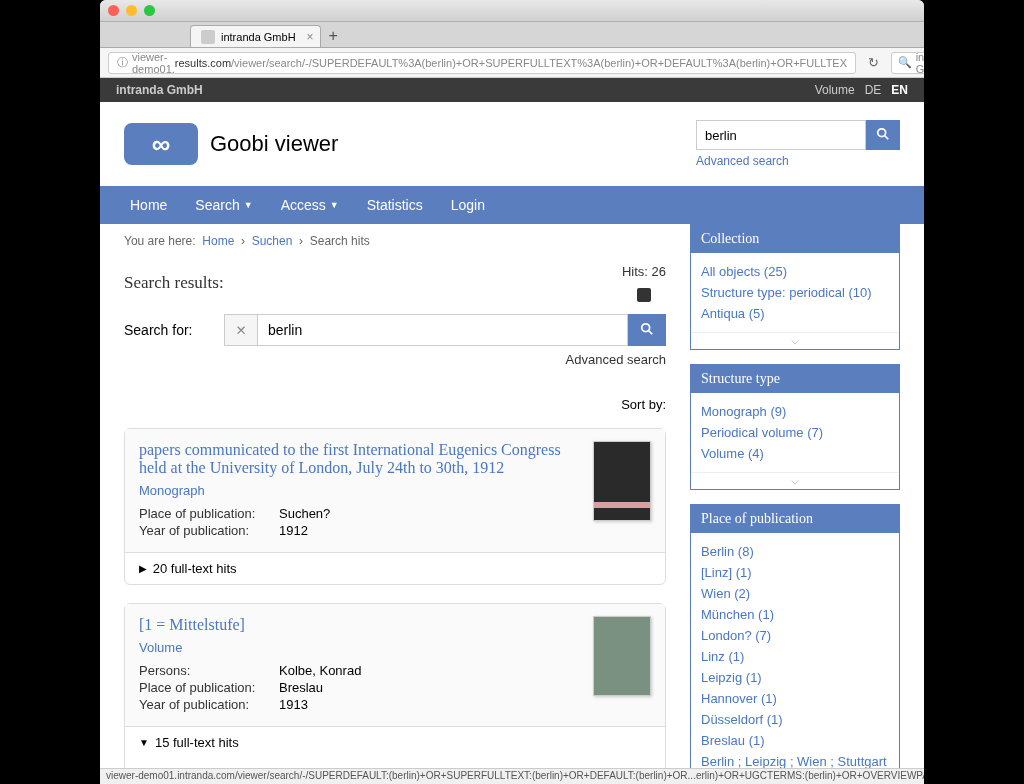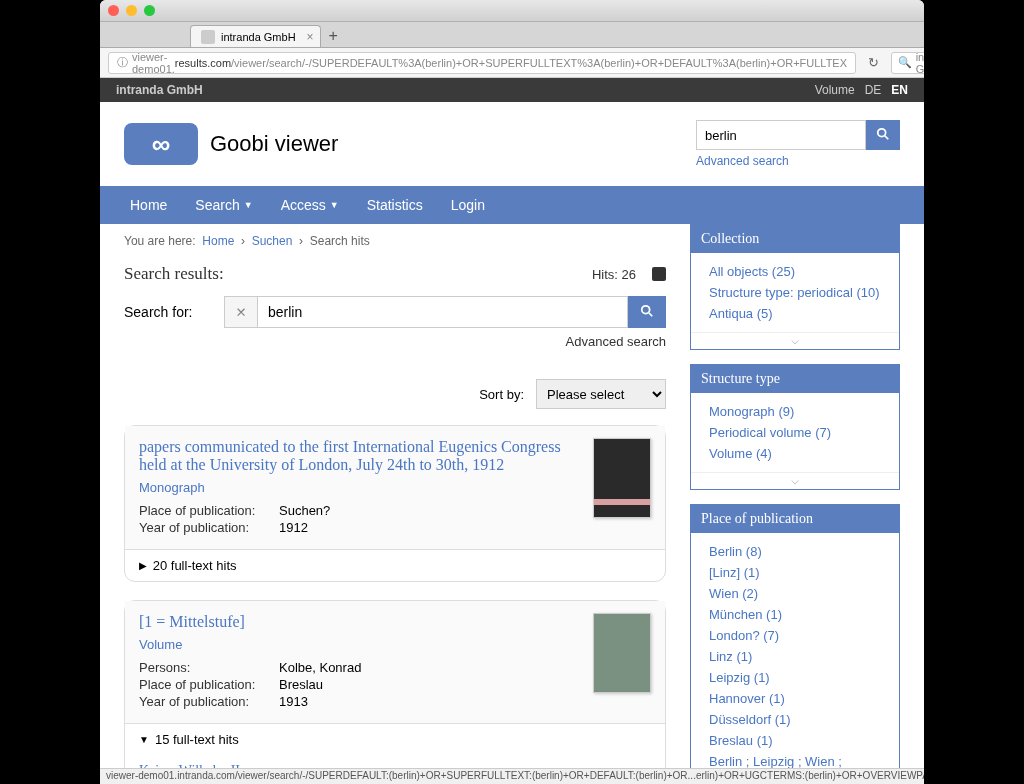--- a/index.html
+++ b/index.html
@@ -41,55 +41,55 @@
 .navbar a { color: #fff; padding: 0 14px; font-size: 14px; text-decoration: none; display: flex; align-items: center; gap: 4px; height: 38px; }
 .navbar .caret { font-size: 9px; }
 
 .content { display: flex; padding: 0 24px 16px 24px; gap: 24px; }
 .main { flex: 1; }
 .sidebar { width: 210px; }
 
 .breadcrumb { font-size: 12px; color: #666; padding: 10px 0; }
 .breadcrumb a { color: #4a77c4; text-decoration: none; }
 .page-title { font-size: 17px; font-family: Georgia, serif; color: #333; margin: 6px 0 12px 0; display: flex; align-items: center; }
-.page-title .hits { margin-left: auto; font-size: 13px; font-family: Arial; display: flex; align-items: flex-start; gap: 16px; }
+.page-title .hits { margin-left: auto; font-size: 13px; font-family: Arial; display: flex; align-items: center; gap: 9px; flex-direction: column; }
 .rss { width: 14px; height: 14px; background: #333; border-radius: 2px; display: inline-block; }
 
 .search-row { display: flex; align-items: center; margin-bottom: 6px; }
 .search-row label { width: 100px; font-size: 14px; }
 .search-row .sb { flex: 1; display: flex; }
 .search-row .clear-btn { width: 34px; height: 32px; border: 1px solid #ccc; background: #f5f5f5; color: #888; }
 .search-row input { flex: 1; height: 32px; border: 1px solid #ccc; border-left: none; padding: 0 10px; font-size: 14px; }
 .search-row .go-btn { width: 38px; height: 32px; background: #5b7ebf; border: none; color: #fff; }
 .adv-right { text-align: right; font-size: 13px; margin-bottom: 30px; }
 .adv-right a { color: #333; text-decoration: none; }
 
 .sort-row { display: flex; justify-content: flex-end; align-items: center; gap: 12px; margin-bottom: 16px; }
 .sort-row select { width: 130px; height: 30px; border: 1px solid #ccc; padding: 0 6px; font-size: 13px; }
 
-.result { border: 1px solid #ddd; border-radius: 11px; margin-bottom: 18px; }
+.result { border: 1px solid #ddd; border-radius: 6px; margin-bottom: 18px; }
 .result-body { padding: 12px 14px; display: flex; gap: 12px; background: #fafafa; }
 .result-meta { flex: 1; }
 .result-title { color: #4a77c4; font-family: Georgia, serif; font-size: 16px; margin-bottom: 6px; }
 .result-title a { color: #4a77c4; text-decoration: none; }
 .result-type { color: #4a77c4; font-size: 13px; margin-bottom: 8px; }
 .meta-row { display: flex; font-size: 13px; margin-bottom: 2px; }
 .meta-row .k { width: 140px; color: #333; }
 .thumb { width: 58px; height: 80px; border: 1px solid #ccc; background: #2a2a2a; box-shadow: 1px 1px 3px rgba(0,0,0,0.2); }
 .thumb.green { background: #7a9080; }
 .thumb .strip { height: 6px; background: #d8a0a0; margin-top: 60px; }
 .ft-hits { border-top: 1px solid #ddd; padding: 8px 14px; font-size: 13px; display: flex; align-items: center; gap: 6px; cursor: pointer; }
 .ft-hits .tri { font-size: 10px; }
 .ft-content { padding: 8px 14px 14px 14px; }
 .ft-title { color: #4a77c4; font-family: Georgia, serif; font-size: 14px; margin-bottom: 8px; }
 
 .widget { margin-bottom: 14px; border: 1px solid #5b7ebf; }
 .widget-header { background: #5b7ebf; color: #fff; padding: 6px 10px; font-family: Georgia, serif; font-size: 14px; }
 .widget-body { padding: 8px 10px; }
-.widget-body a { display: block; color: #4a77c4; text-decoration: none; font-size: 13px; padding: 3px 0; margin-left: 8px; }
+.widget-body a { display: block; color: #4a77c4; text-decoration: none; font-size: 13px; padding: 3px 0; }
 .widget-expand { text-align: center; color: #aaa; padding: 2px; border-top: 1px solid #eee; font-size: 10px; cursor: pointer; }
 
 .statusbar { position: absolute; bottom: 0; left: 0; right: 0; height: 16px; background: #f0f0f0; border-top: 1px solid #ccc; font-size: 10px; color: #555; padding: 1px 6px; white-space: nowrap; overflow: hidden; }
 </style>
 </head>
 <body>
 
 <div class="window">
   <div class="titlebar">
     <div class="traffic">
@@ -189,21 +189,20 @@
             <button class="go-btn"><svg width="14" height="14" viewBox="0 0 16 16" fill="white">
                   <circle cx="6.5" cy="6.5" r="4.5" stroke="white" stroke-width="2" fill="none"></circle>
                   <line x1="10" y1="10" x2="14" y2="14" stroke="white" stroke-width="2"></line>
                 </svg></button>
           </div>
         </div>
         <div class="adv-right"><a href="#">Advanced search</a></div>
 
         <div class="sort-row">
           <span>Sort by:</span>
-          <select><option>Please select</option></select>
         </div>
 
         <div id="results-container">
             <div class="result">
     <div class="result-body">
       <div class="result-meta">
         <div class="result-title"><a href="#">papers communicated to the first International Eugenics Congress held at the University of London, July 24th to 30th, 1912</a></div>
         <div class="result-type">Monograph</div>
         <div class="meta-row">
                     <span class="k">Place of publication:</span>

